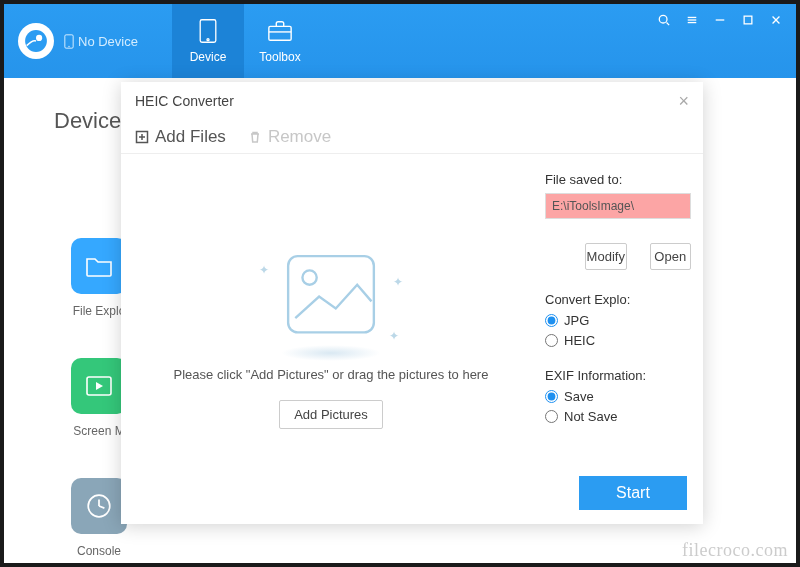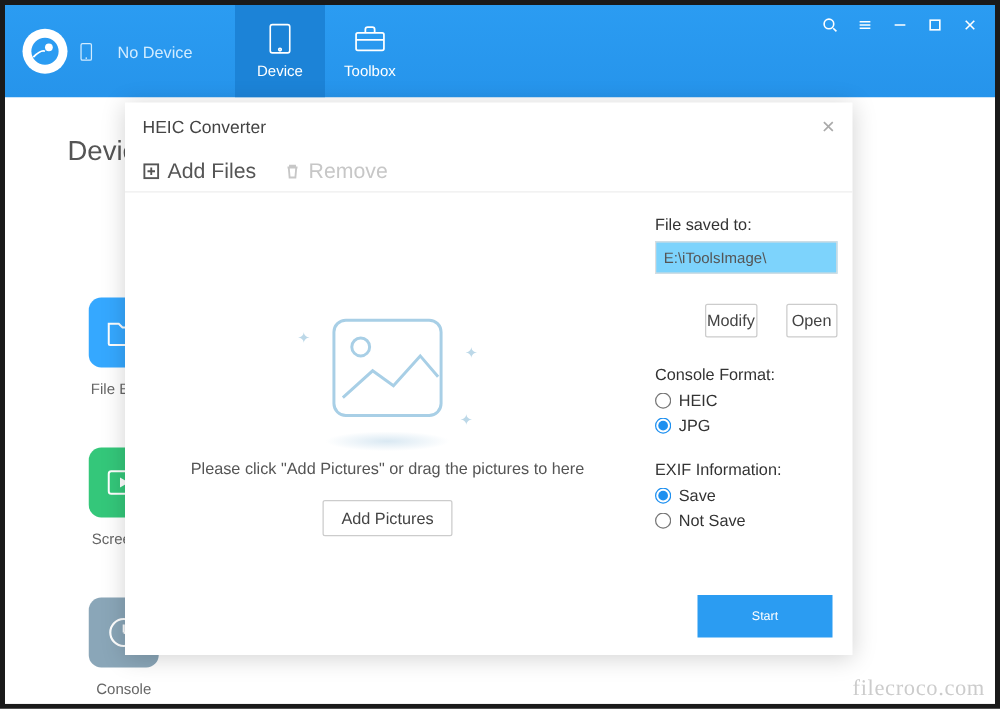--- a/index.html
+++ b/index.html
@@ -2,69 +2,69 @@
 <html><head>
 <meta charset="utf-8">
 <style>
 * { margin: 0; padding: 0; box-sizing: border-box; font-family: "Segoe UI", Arial, sans-serif; }
 body { width: 800px; height: 567px; background: #1a1a1a; overflow: hidden; }
 .app-window { position: absolute; top: 4px; left: 4px; right: 4px; bottom: 4px; background: #fff; display: flex; flex-direction: column; }
 .title-bar { height: 74px; background: linear-gradient(#2b9cf2, #2694eb); display: flex; align-items: stretch; }
 .brand { display: flex; align-items: center; padding: 0 14px; gap: 10px; }
 .brand-logo { width: 36px; height: 36px; border-radius: 50%; background: #fff; display: flex; align-items: center; justify-content: center; }
 .brand-logo svg { width: 28px; height: 28px; }
-.device-status { color: #d2ecff; font-size: 13px; display: flex; align-items: center; gap: 20px; }
+.device-status { color: #d2ecff; font-size: 13px; display: flex; align-items: center; gap: 4px; }
 .tabs { display: flex; margin-left: 20px; }
 .tab { width: 72px; display: flex; flex-direction: column; align-items: center; justify-content: center; color: #fff; font-size: 12px; gap: 6px; cursor: pointer; }
 .tab.active { background: #1c83d7; }
 .tab svg { width: 26px; height: 26px; stroke: #fff; fill: none; stroke-width: 1.5; }
 .win-controls { margin-left: auto; display: flex; align-items: flex-start; padding: 8px 12px 0 0; gap: 12px; }
 .win-controls span { width: 16px; height: 16px; display: flex; align-items: center; justify-content: center; color: #fff; cursor: pointer; }
 .win-controls svg { width: 12px; height: 12px; stroke: #fff; stroke-width: 1.5; fill: none; }
 .main-area { flex: 1; background: #fff; position: relative; padding: 30px 50px; }
 .page-title { font-size: 22px; color: #555; font-weight: 400; }
 .tools-col { position: absolute; left: 60px; top: 160px; display: flex; flex-direction: column; gap: 40px; width: 70px; }
 .tool-item { display: flex; flex-direction: column; align-items: center; gap: 10px; }
 .tool-tile { width: 56px; height: 56px; border-radius: 10px; display: flex; align-items: center; justify-content: center; }
 .tool-tile svg { width: 28px; height: 28px; stroke: #fff; fill: none; stroke-width: 1.6; }
 .tool-tile.blue { background: #35a8ff; }
 .tool-tile.green { background: #34c77a; }
 .tool-tile.gray { background: #8aa6b8; }
 .tool-label { font-size: 12px; color: #666; text-align: center; white-space: nowrap; }
 .watermark { position: absolute; right: 8px; bottom: 2px; color: #ccc; font-size: 18px; font-family: Georgia, serif; letter-spacing: 0.5px; }
 
 
-.modal { position: absolute; left: 96px; top: 78px; width: 582px; height: 442px; background: #fff; box-shadow: 0 2px 18px rgba(0,0,0,0.18); display: flex; flex-direction: column; }
+.modal { position: absolute; left: 117px; top: 78px; width: 582px; height: 442px; background: #fff; box-shadow: 0 2px 18px rgba(0,0,0,0.18); display: flex; flex-direction: column; }
 .modal-header { height: 38px; display: flex; align-items: center; padding: 0 14px; font-size: 14px; color: #444; }
 .modal-close { margin-left: auto; color: #aaa; cursor: pointer; font-size: 18px; line-height: 1; }
 .modal-toolbar { height: 34px; display: flex; align-items: center; padding: 0 14px; gap: 22px; border-bottom: 1px solid #eee; }
 .tb-btn { display: flex; align-items: center; gap: 6px; font-size: 17px; color: #555; cursor: pointer; }
 .tb-btn.disabled { color: #c7c7c7; cursor: default; }
 .tb-btn svg { width: 14px; height: 14px; stroke: currentColor; fill: none; stroke-width: 1.5; }
 .modal-body { flex: 1; display: flex; }
 .drop-area { flex: 1; display: flex; flex-direction: column; align-items: center; justify-content: center; gap: 18px; padding: 10px; }
 .img-placeholder { position: relative; width: 120px; height: 100px; }
 .img-placeholder svg { width: 100%; height: 100%; }
 .sparkle { position: absolute; color: #bcd8e8; font-size: 12px; }
 .sp1 { left: -12px; top: 14px; }
 .sp2 { right: -12px; top: 26px; }
 .sp3 { right: -8px; bottom: 6px; }
 .shadow-ellipse { position: absolute; left: 50%; bottom: -12px; transform: translateX(-50%); width: 100px; height: 16px; background: radial-gradient(ellipse, rgba(180,210,230,0.5), transparent 70%); }
 .drop-text { font-size: 13px; color: #555; }
 .btn-outline { padding: 6px 14px; font-size: 13px; color: #444; background: #fff; border: 1px solid #ccc; border-radius: 2px; cursor: pointer; }
 .side-panel { width: 162px; border-left: 0; padding: 18px 12px 14px 4px; display: flex; flex-direction: column; font-size: 13px; color: #333; }
 .sp-field { margin-bottom: 24px; }
 .sp-label { margin-bottom: 6px; display: block; }
-.sp-input { width: 100%; height: 26px; padding: 0 6px; font-size: 12px; color: #555; border: 1px solid #ddd; background: #7dd3fc; }
+.sp-input { width: 100%; height: 26px; padding: 0 6px; font-size: 12px; color: #555; border: 1px solid #ddd; background: #fca5a5; }
 .btn-row { display: flex; gap: 23px; margin-bottom: 22px; padding-left: 40px; }
 .btn-row .btn-outline { flex: 1; padding: 5px 0; text-align: center; }
 .radio-group { margin-bottom: 20px; }
 .radio-row { display: flex; align-items: center; gap: 6px; font-size: 13px; color: #333; margin-top: 5px; }
 input[type=radio] { accent-color: #1e90f0; }
-.btn-primary { margin-top: auto; margin-left: auto; margin-right: 4px; width: 108px; height: 34px; background: #2b9cf2; border: none; color: #fff; font-size: 10px; cursor: pointer; }
+.btn-primary { margin-top: auto; margin-left: auto; margin-right: 4px; width: 108px; height: 34px; background: #2b9cf2; border: none; color: #fff; font-size: 16px; cursor: pointer; }
 </style>
 </head>
 <body>
 
 <div class="app-window">
 
   <div class="title-bar">
     <div class="brand">
       <div class="brand-logo">
         <svg viewBox="0 0 36 36">
@@ -205,29 +205,29 @@
       <div class="side-panel">
         <div class="sp-field">
           <span class="sp-label">File saved to:</span>
           <input class="sp-input" value="E:\iToolsImage\" style="">
         </div>
         <div class="btn-row">
           <button class="btn-outline">Modify</button>
           <button class="btn-outline">Open</button>
         </div>
         <div class="radio-group">
-          <span class="sp-label">Console Format:</span>
+          <span class="sp-label">Convert Explo:</span>
+          <label class="radio-row">
+              <input type="radio" name="fmt" checked="" style="">
+              <span>JPG</span>
+            </label>
           <label class="radio-row">
               <input type="radio" name="fmt" style="">
               <span>HEIC</span>
             </label>
-          <label class="radio-row">
-              <input type="radio" name="fmt" checked="" style="">
-              <span>JPG</span>
-            </label>
         </div>
         <div class="radio-group">
           <span class="sp-label">EXIF Information:</span>
           <label class="radio-row">
               <input type="radio" name="exif" checked="" style="">
               <span>Save</span>
             </label>
           <label class="radio-row">
               <input type="radio" name="exif" style="">
               <span>Not Save</span>

